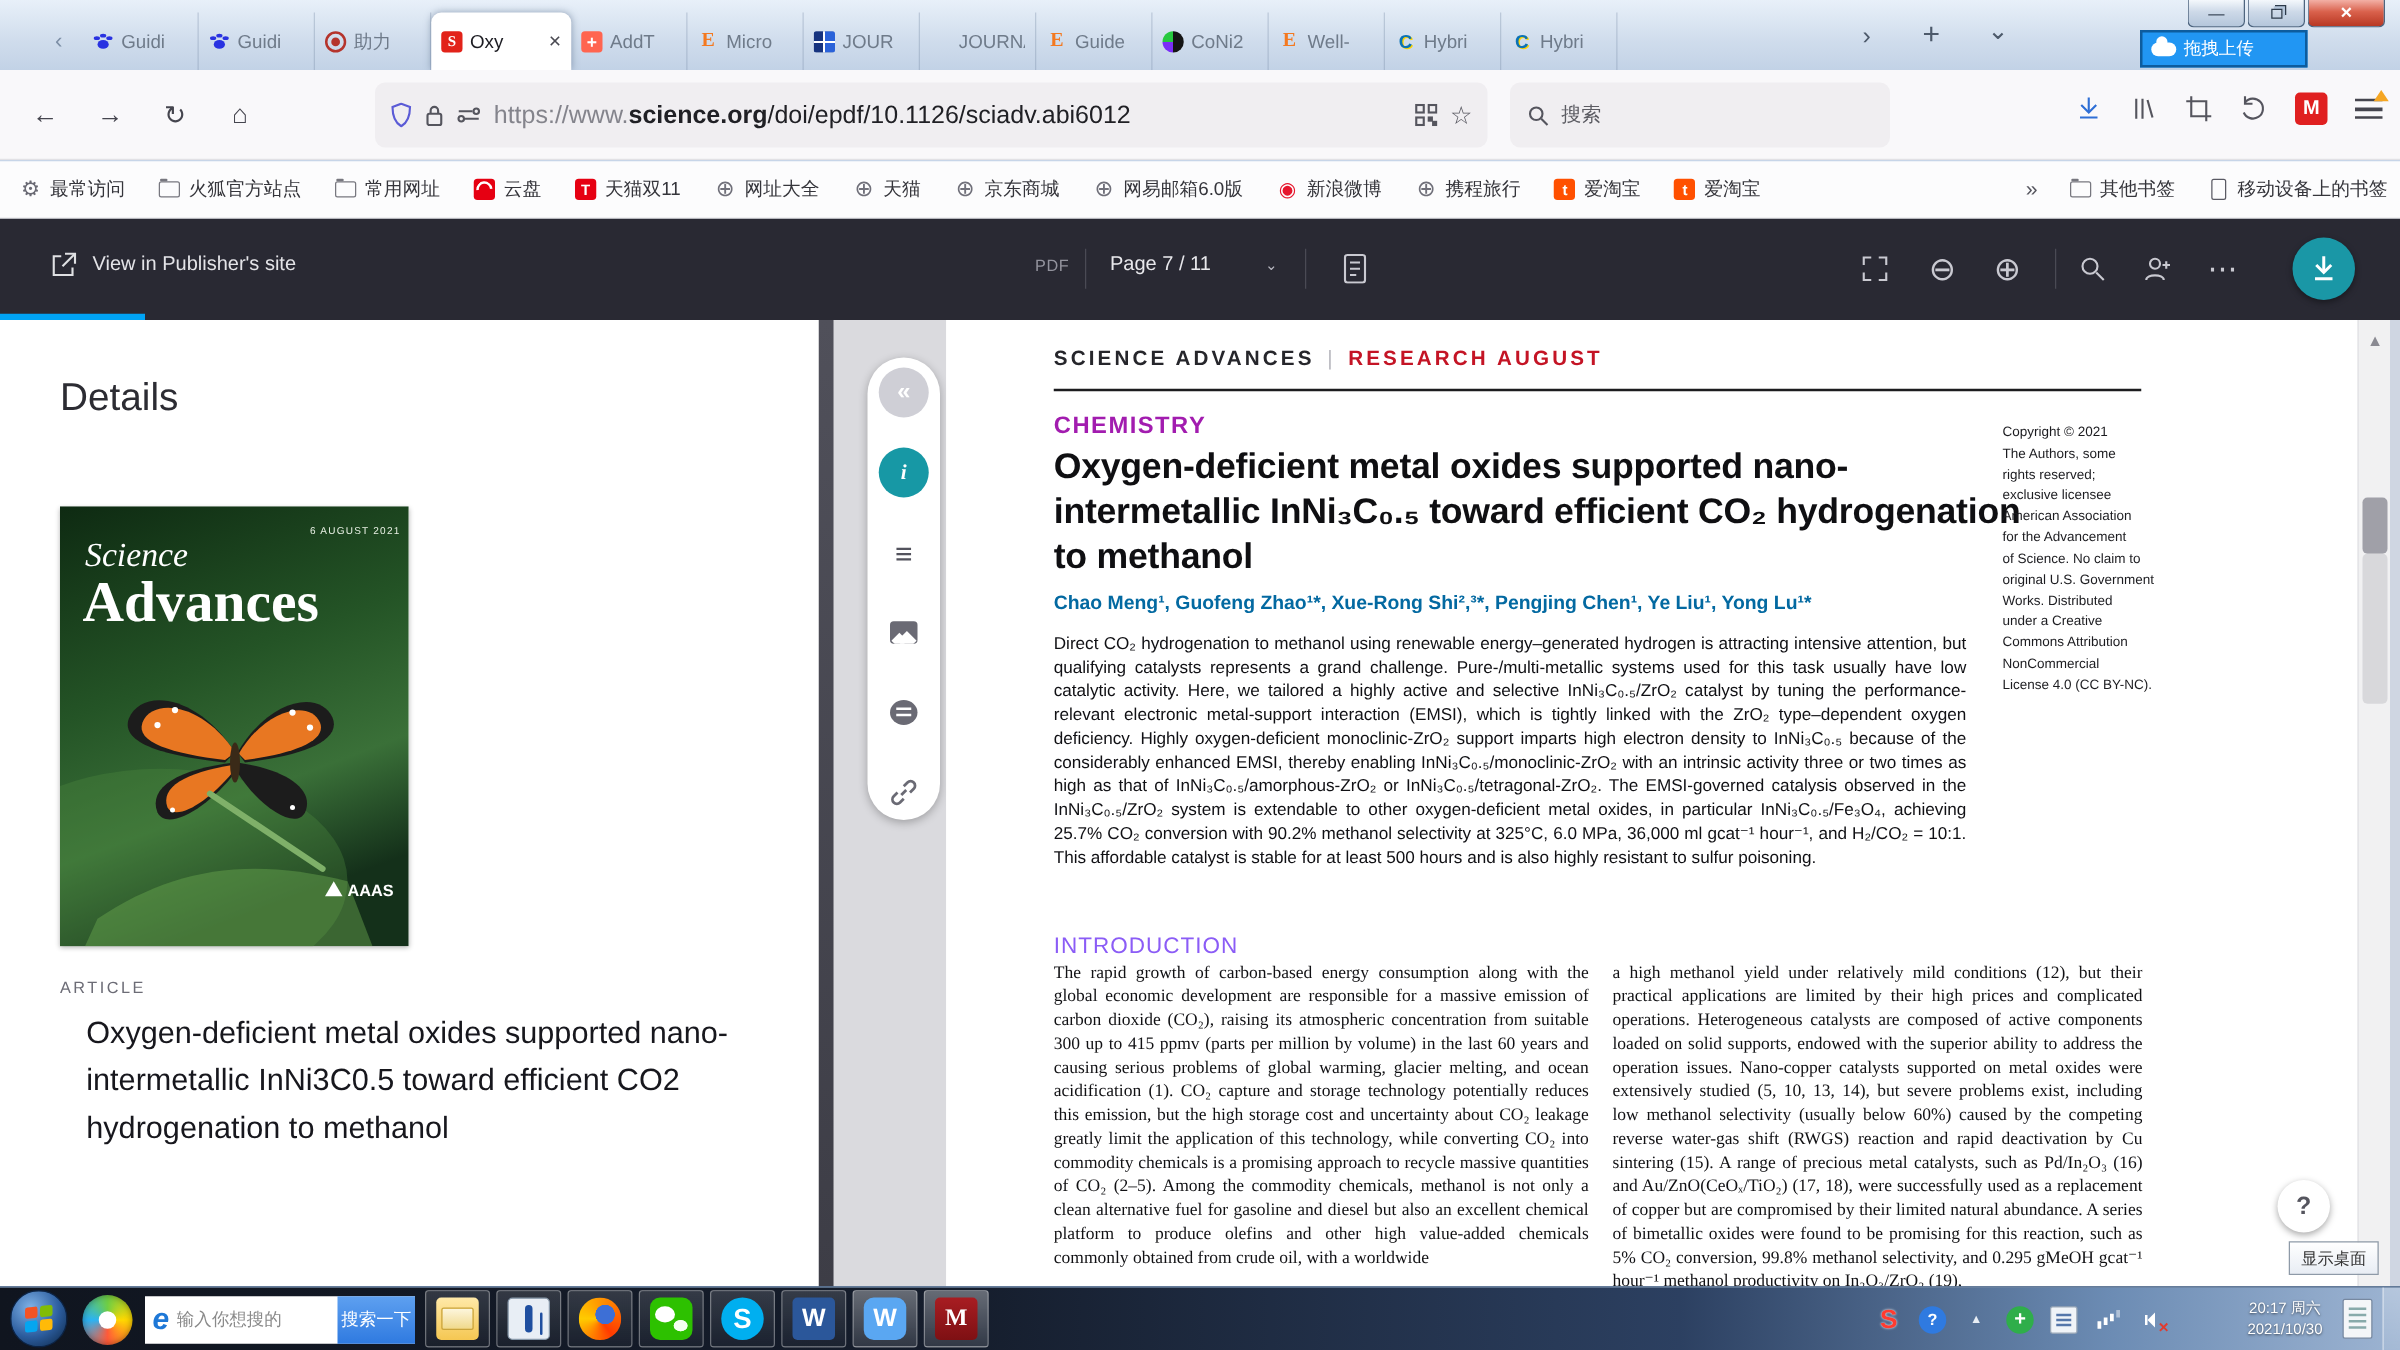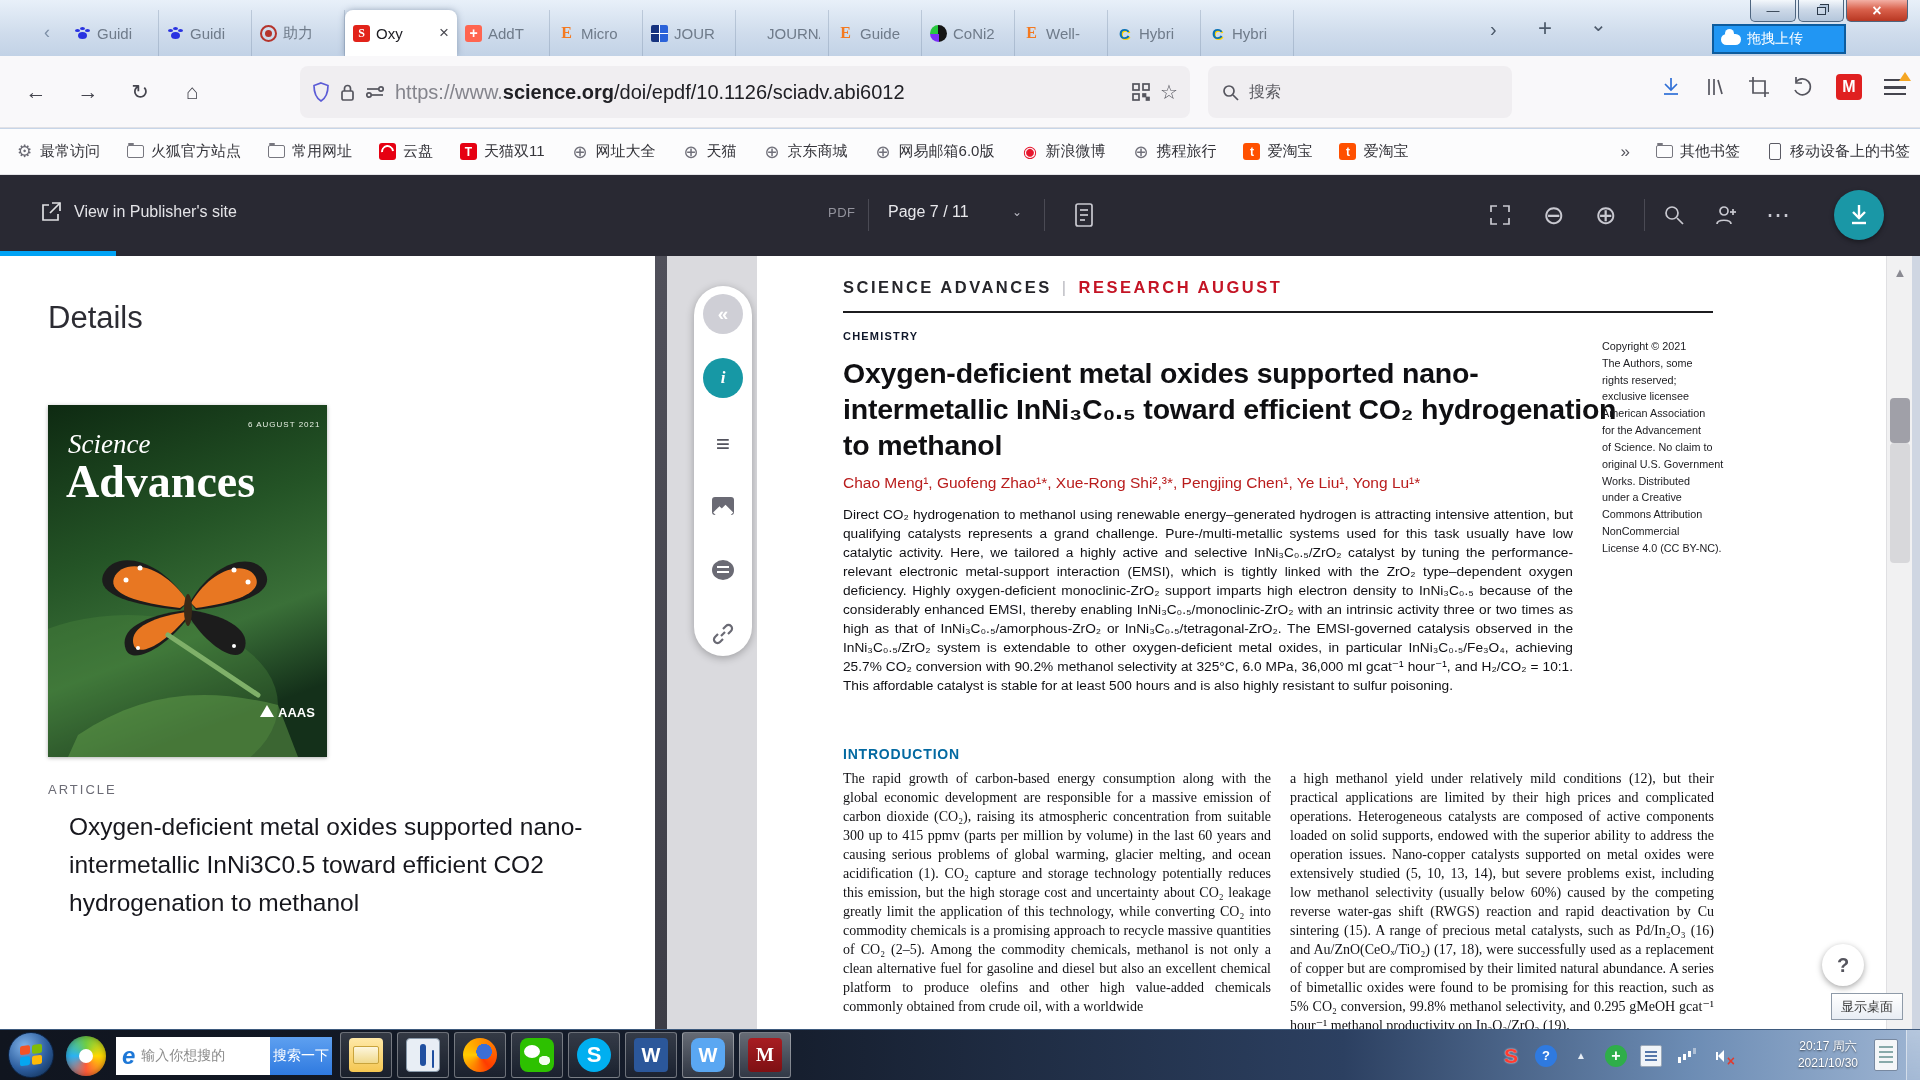--- a/index.html
+++ b/index.html
@@ -124,26 +124,26 @@
   .pb-cmt i::before { content:""; position:absolute; bottom:-4px; left:3px; border:5px solid transparent; border-top-color:#6a6a74; }
   .pb-cmt i::after { content:""; position:absolute; top:6px; left:5px; width:12px; height:2px; background:#fff; box-shadow:0 5px 0 #fff; }
   .pb-link { top:328px; }
 
   
   .page { position:absolute; left:757px; top:0; width:1017px; height:773px; background:#fff; }
   .mast { position:absolute; left:86px; top:22px; font-size:16.5px; letter-spacing:2.5px; font-weight:600; color:#26262b; }
   .mast .sep { color:#b9b9c0; font-weight:400; margin:0 10px; }
   .mast .red { color:#c41425; }
   .mast-rule { position:absolute; left:86px; top:55px; width:870px; height:2px; background:#1c1c1f; }
-  .discipline { position:absolute; left:86px; top:74px; font-size:11px; font-weight:bold; letter-spacing:1.2px; color:#0f172a; }
+  .discipline { position:absolute; left:86px; top:74px; font-size:19px; font-weight:bold; letter-spacing:1.2px; color:#a21caf; }
   .p-title { position:absolute; left:86px; top:99px; width:775px; font-size:28.5px; font-weight:bold; color:#0f0f12; line-height:1.27; letter-spacing:-.2px; }
-  .p-authors { position:absolute; left:86px; top:218px; width:790px; font-size:15.5px; font-weight:normal; color:#b91c1c; }
+  .p-authors { position:absolute; left:86px; top:218px; width:790px; font-size:15.5px; font-weight:bold; color:#0369a1; }
   .p-abstract { position:absolute; left:86px; top:249px; width:730px; font-size:13.7px; line-height:1.39; font-weight:500; color:#101014; text-align:justify; }
   .p-copyright { position:absolute; left:845px; top:82px; width:122px; font-size:10.8px; line-height:1.56; color:#1c1c20; white-space:pre-line; }
-  .p-sechead { position:absolute; left:86px; top:490px; font-size:14px; font-weight:bold; letter-spacing:.8px; color:#0369a1; }
+  .p-sechead { position:absolute; left:86px; top:490px; font-size:18px; font-weight:normal; letter-spacing:.8px; color:#8b5cf6; }
   .p-col { position:absolute; top:513px; height:260px; overflow:hidden; font-family:"Liberation Serif","DejaVu Serif",serif;
     font-size:14px; line-height:1.36; color:#111114; text-align:justify; }
   .col-l { left:86px; width:428px; }
   .col-r { left:533px; width:424px; }
 
   
   .scroll-track { position:absolute; left:1886px; top:0; width:26px; height:773px; background:#f1f1f2; border-left:1px solid #e0e0e3; }
   .scroll-up { position:absolute; left:0; top:4px; width:26px; height:24px; color:#8a8a92; font-size:13px; display:flex; align-items:center; justify-content:center; }
   .scroll-thumb { position:absolute; left:3px; top:142px; width:20px; height:45px; background:#a0a0a8; border-radius:4px; }
   .scroll-thumb2 { position:absolute; left:3px; top:187px; width:20px; height:120px; background:#d8d8db; border-radius:4px; }

